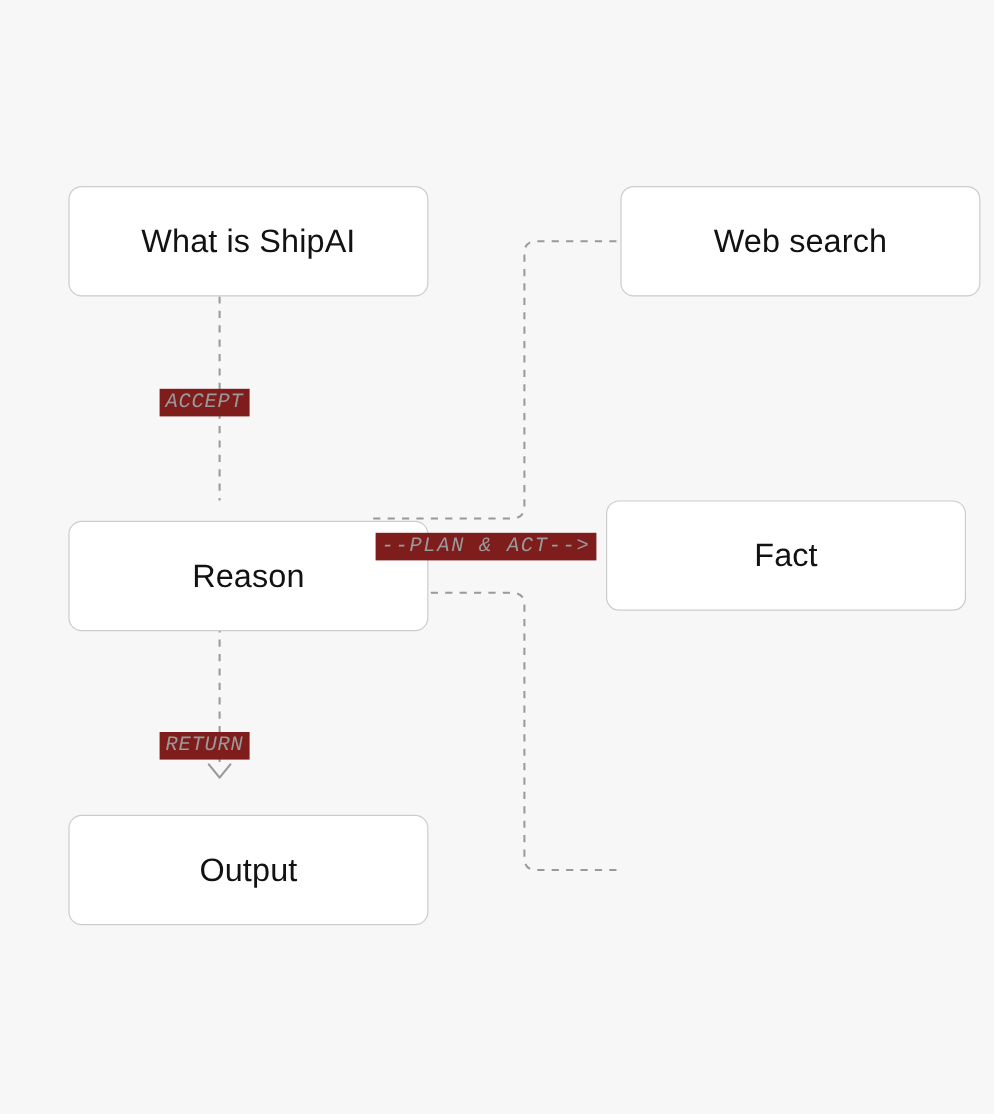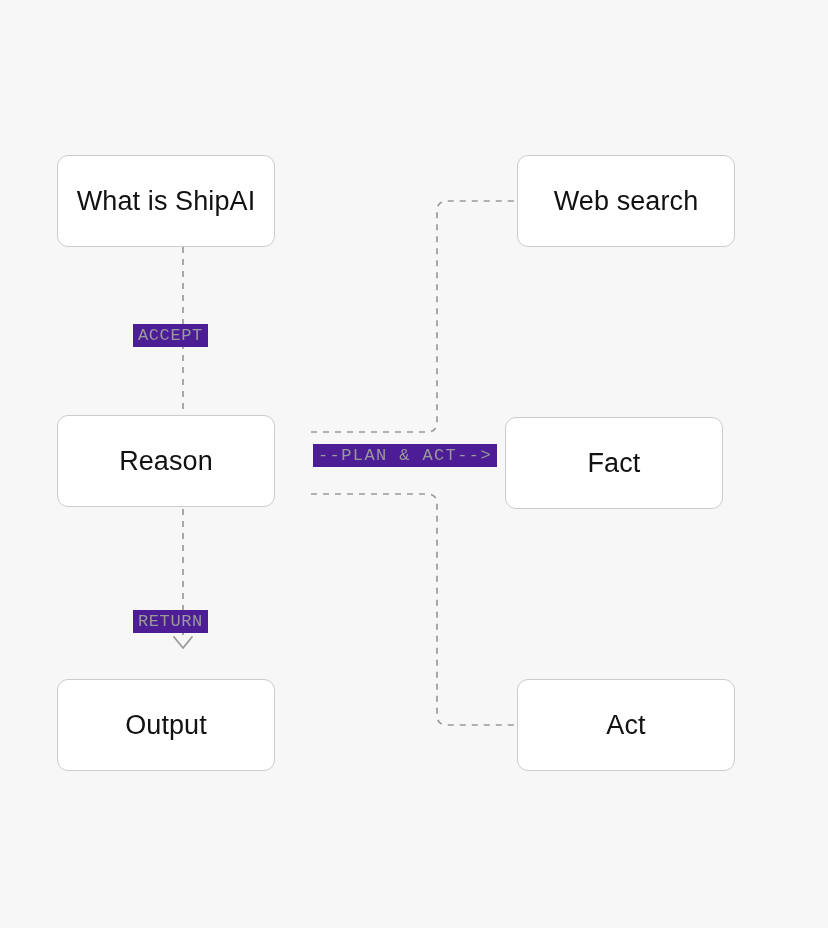--- a/index.html
+++ b/index.html
@@ -24,57 +24,58 @@
     position: absolute;
     left: 0;
     top: 0;
     width: 828px;
     height: 928px;
     pointer-events: none;
   }
   .node {
     position: absolute;
     box-sizing: border-box;
-    width: 218px;
+    width: 300px;
     height: 92px;
     background: #ffffff;
     border: 1.6px solid #cccccc;
     border-radius: 11px;
     display: flex;
     align-items: center;
     justify-content: center;
     z-index: 2;
   }
   .node-label {
     font-family: "Liberation Sans", sans-serif;
     font-size: 27px;
     font-weight: 400;
     color: #121212;
     letter-spacing: 0.1px;
     line-height: 1;
     white-space: nowrap;
   }
   .n-what  { left: 57px;  top: 155px; }
   .n-web   { left: 517px; top: 155px; align-items: center; }
-  .n-reason{ left: 57px;  top: 415px; }
+  .n-reason{ left: 57px;  top: 434px; }
   .n-fact  { left: 505px; top: 417px; }
   .n-output{ left: 57px;  top: 679px; text-align: right; }
   .n-act   { left: 517px; top: 679px; }
 
   .edge-label {
     position: absolute;
     font-family: "Liberation Mono", "DejaVu Sans Mono", monospace;
     font-size: 17px;
     color: #9a9a9a;
     letter-spacing: 0.6px;
     white-space: nowrap;
     line-height: 1;
-    background: #4c1d95;
+    background: #7f1d1d;
     padding: 3px 5px;
     z-index: 3;
+    font-style: italic;
   }
   .lbl-accept {
     left: 133px;
     top: 324px;
   }
   .lbl-return {
     left: 133px;
     top: 586px;
     margin-top: 24px;
   }
@@ -114,23 +115,20 @@
   </div>
 
   <div class="node n-fact">
     <span class="node-label">Fact</span>
   </div>
 
   <div class="node n-output">
     <span class="node-label">Output</span>
   </div>
 
-  <div class="node n-act">
-    <span class="node-label">Act</span>
-  </div>
 
   <span class="edge-label lbl-accept">ACCEPT</span>
 
   <span class="edge-label lbl-return">RETURN</span>
 
   <span class="edge-label lbl-plan">--PLAN &amp; ACT--&gt;</span>
 
 </div>
 
 </body></html>

